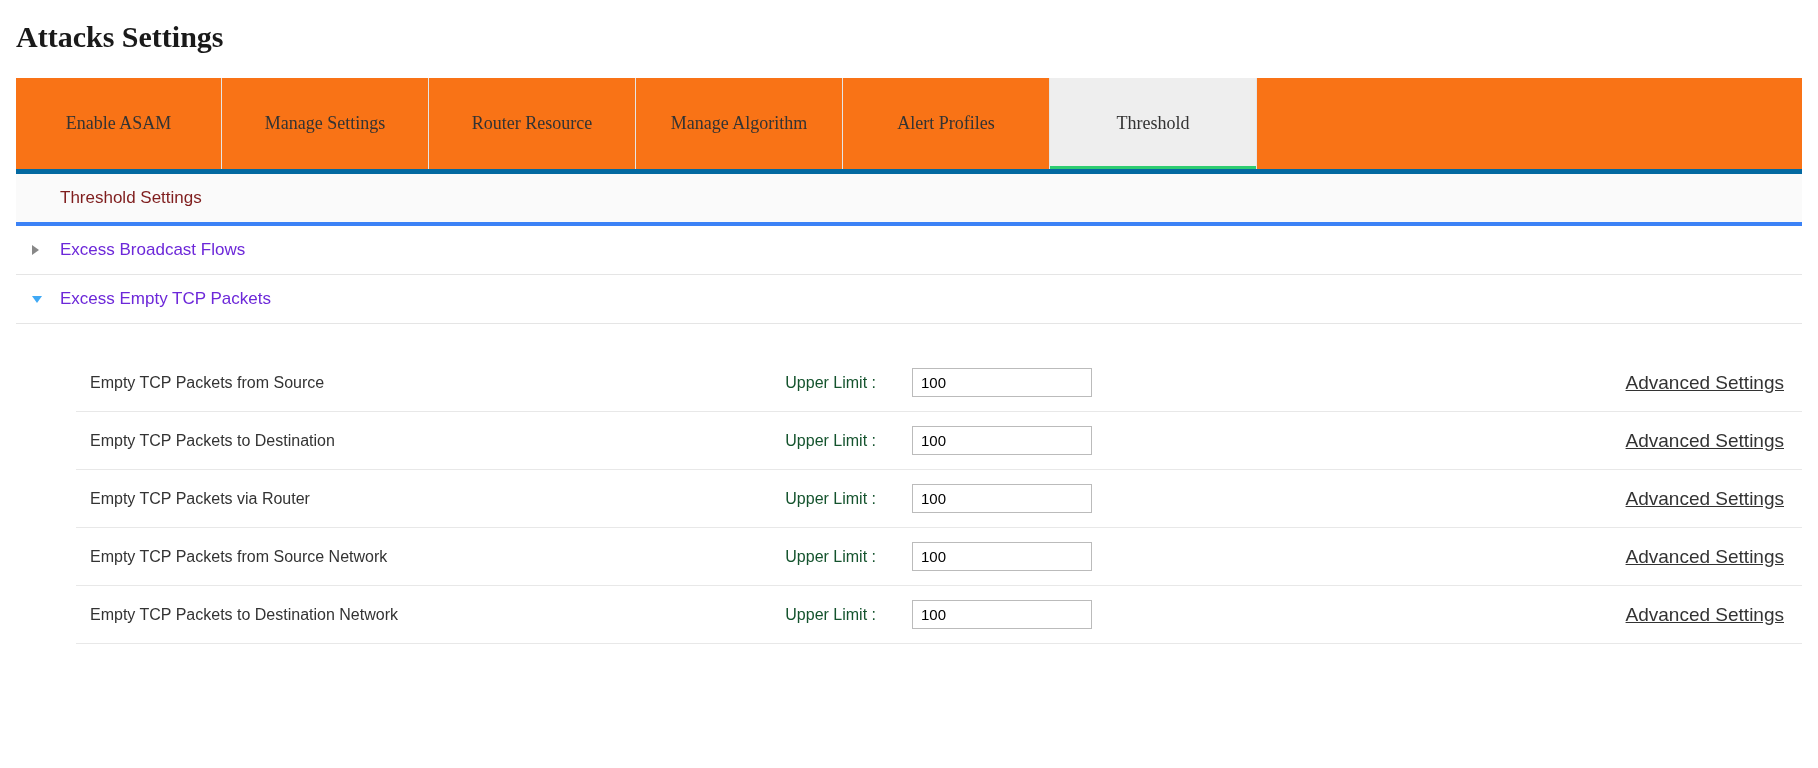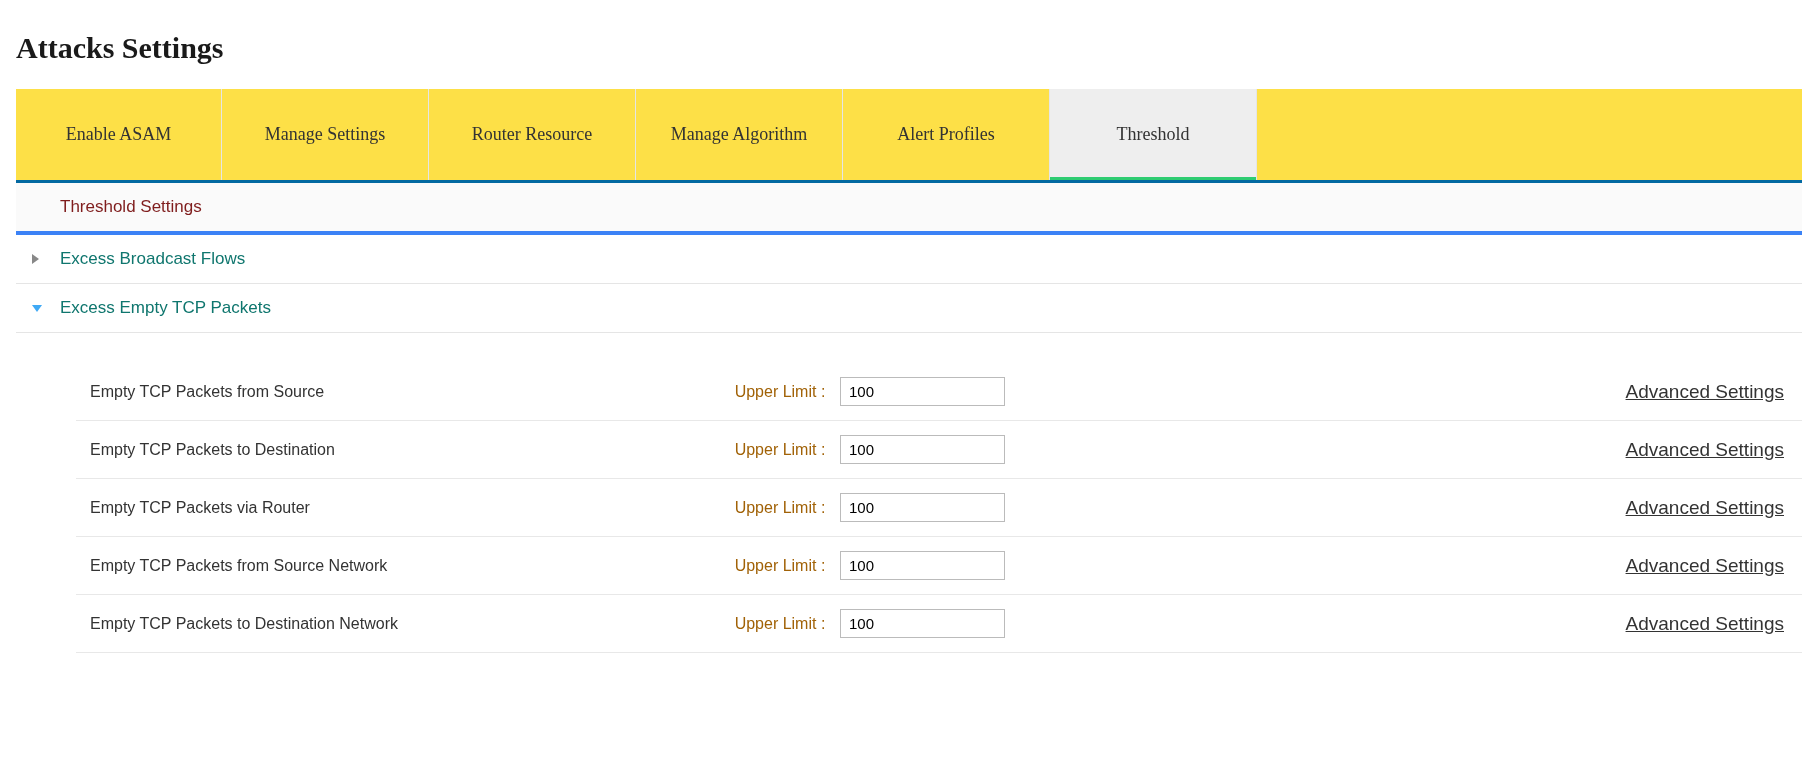--- a/index.html
+++ b/index.html
@@ -8,33 +8,32 @@
       padding: 0;
     }
     body {
       font-family: -apple-system, BlinkMacSystemFont, "Segoe UI", "Helvetica Neue", Arial, sans-serif;
       background: #fff;
       color: #222;
       font-size: 16px;
     }
     .container {
       padding: 20px 16px;
-      margin-top: 11px;
     }
     .page-title {
       font-size: 30px;
       font-weight: 600;
       font-family: Georgia, "Times New Roman", serif;
       margin-bottom: 24px;
       color: #1a1a1a;
     }
     .tabs {
       display: flex;
-      background: #fde047;
-      border-bottom: 3px solid #0369a1;
+      background: #f97316;
+      border-bottom: 5px solid #0369a1;
       align-items: center;
     }
     .tab {
       padding: 34px 0;
       text-align: center;
       font-size: 18px;
       font-family: Georgia, "Times New Roman", serif;
       color: #333;
       cursor: pointer;
       border-right: 1px solid #e5e5e5;
@@ -78,21 +77,21 @@
 
     .accordion-item {
       border-bottom: 1px solid #e5e5e5;
     }
     .accordion-header {
       display: flex;
       align-items: center;
       padding: 14px 16px;
       cursor: pointer;
       font-size: 17px;
-      color: #0f766e;
+      color: #6d28d9;
     }
     .accordion-header .chevron {
       width: 28px;
       display: flex;
       align-items: center;
       justify-content: flex-start;
     }
     .chevron-right {
       width: 0;
       height: 0;
@@ -112,38 +111,39 @@
 
     .accordion-body {
       padding: 30px 0 0 60px;
     }
     .setting-row {
       display: flex;
       align-items: center;
       padding: 14px 10px 14px 14px;
       border-bottom: 1px solid #e8e8e8;
       font-size: 16px;
+      gap: 36px;
     }
     .setting-row:last-child {
       border-bottom: 1px solid #e8e8e8;
     }
     .setting-label {
       flex: 0 0 630px;
       color: #333;
     }
     .limit-label {
       flex: 0 0 120px;
-      color: #a16207;
-      text-align: center;
+      color: #14532d;
+      text-align: right;
     }
     .input-wrap {
       flex: 0 0 200px;
     }
     .input-wrap input {
-      width: 165px;
+      width: 180px;
       padding: 5px 8px;
       border: 1px solid #bbb;
       font-size: 15px;
       font-family: inherit;
     }
     .adv-link-wrap {
       flex: 1;
       text-align: right;
       padding-right: 8px;
     }

